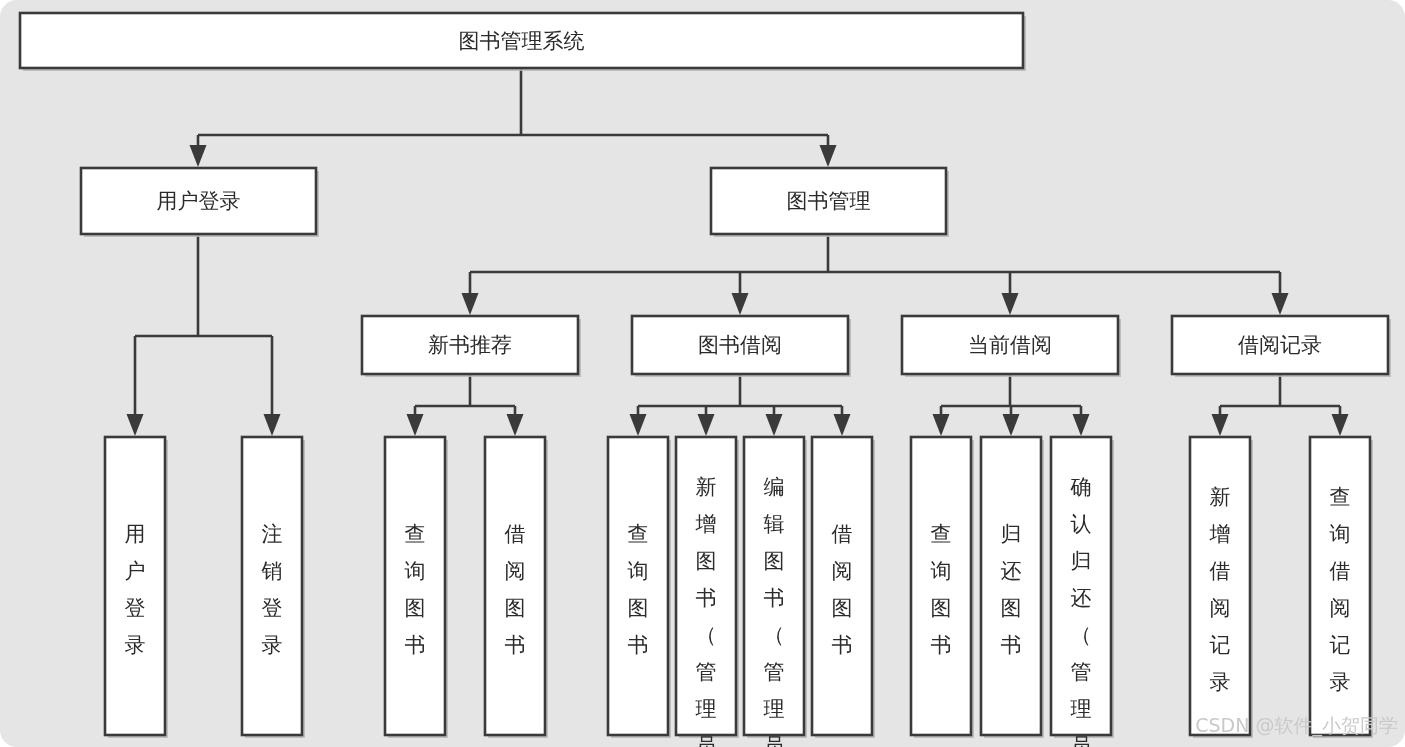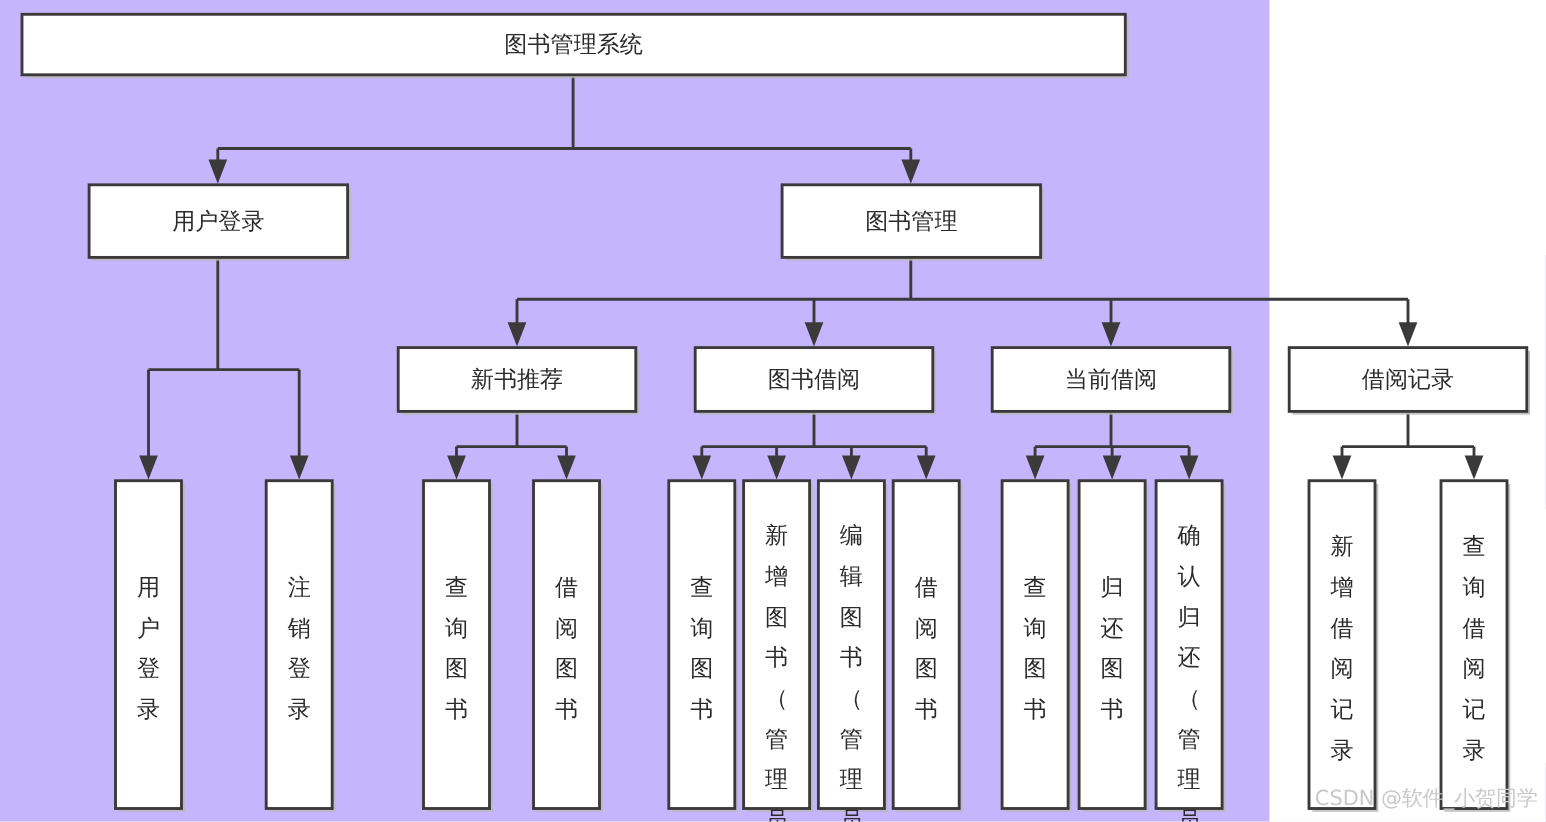--- a/index.html
+++ b/index.html
@@ -9,23 +9,24 @@
     background: #ffffff;
   }
   body {
     width: 1405px;
     height: 747px;
     font-family: "DejaVu Sans", "Liberation Sans", sans-serif;
     overflow: hidden;
   }
   #diagram-root {
     position: relative;
-    width: 1154px;
+    width: 1405px;
     height: 747px;
-    background: #c4b5fd;
+    background: #e5e5e5;
+    border-radius: 17px;
   }
   svg.diagram-canvas {
     position: absolute;
     left: 0;
     top: 0;
     width: 1405px;
     height: 747px;
     display: block;
   }
   .node-box {

